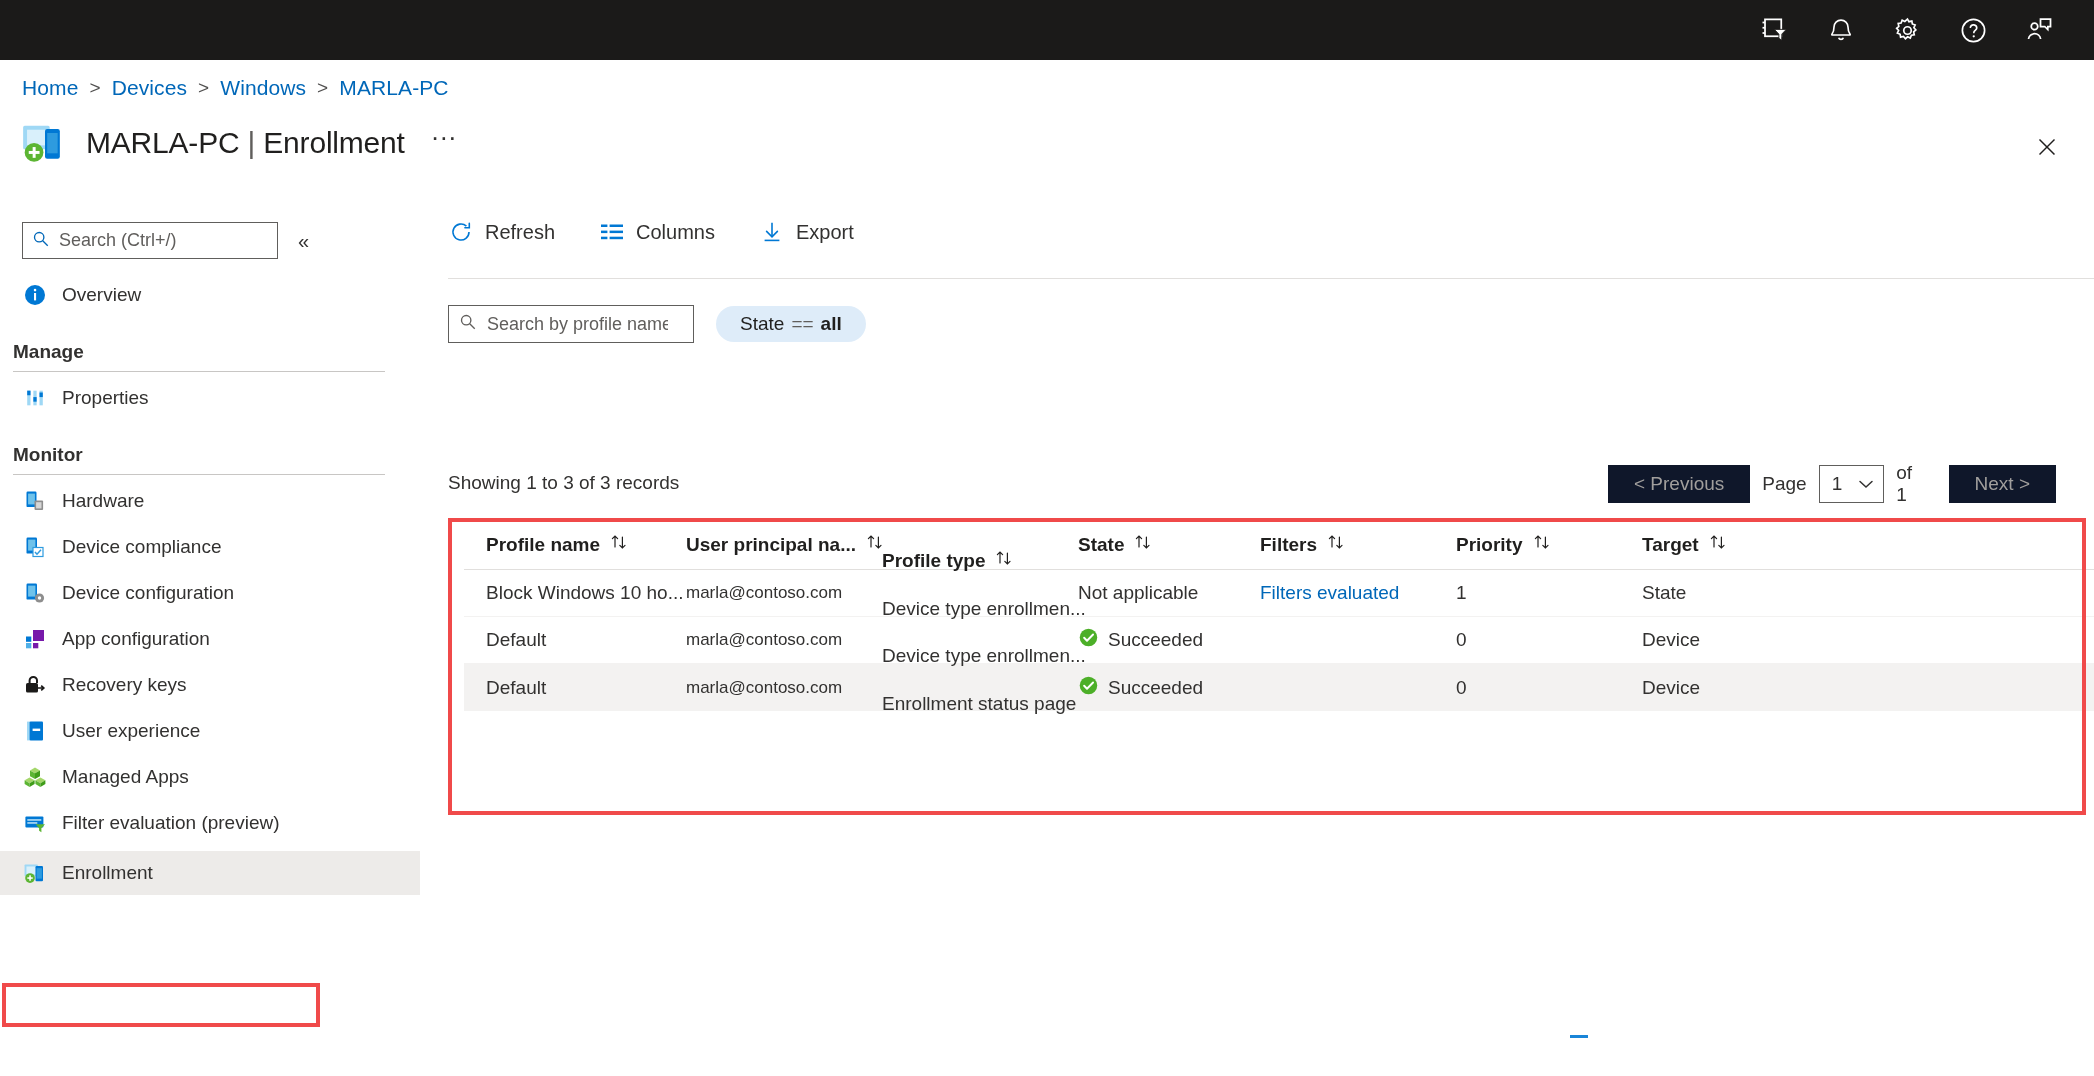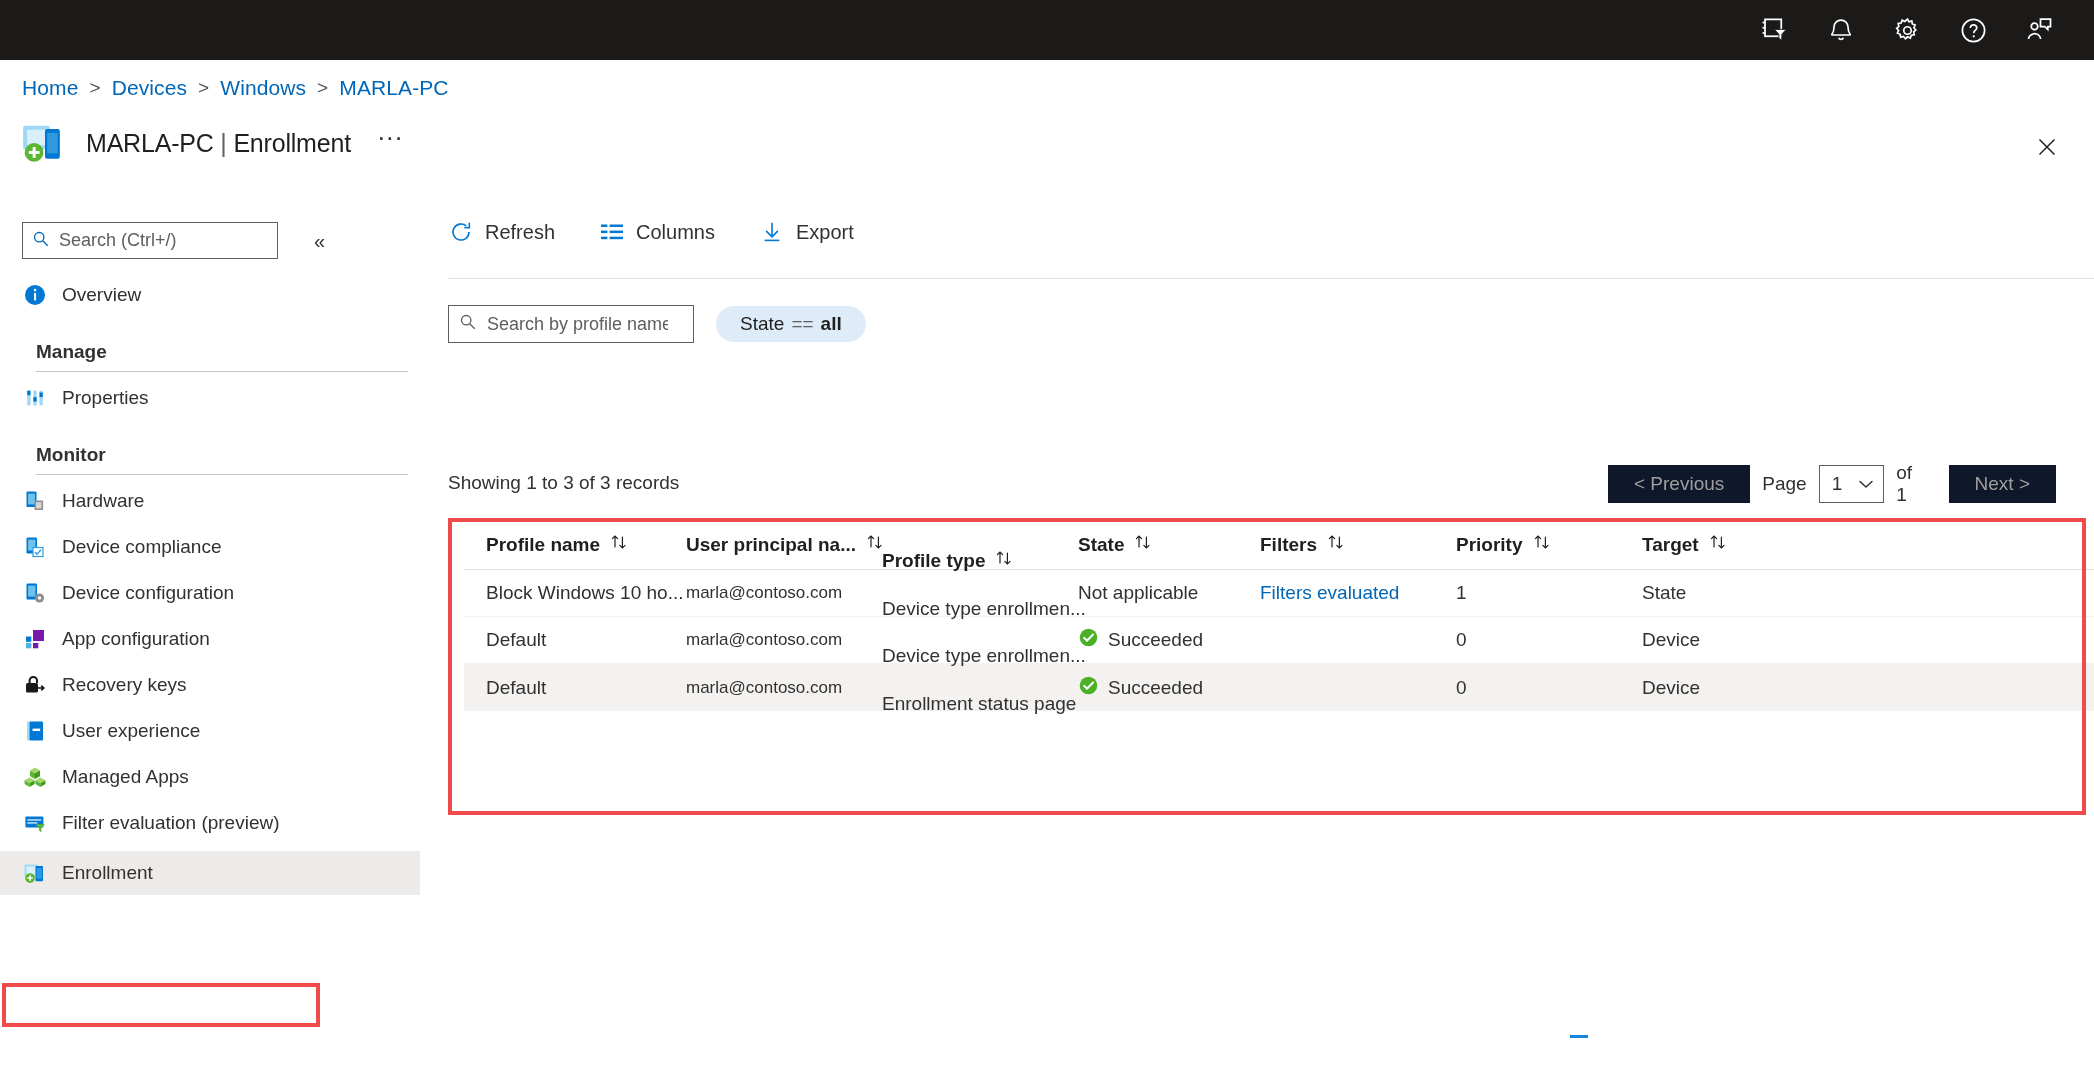--- a/index.html
+++ b/index.html
@@ -39,21 +39,21 @@
     color: #323130; margin: 0 11px; font-size: 19px; opacity: .85;
   }
 
   
   .page-head {
     position: absolute; top: 118px; left: 20px;
     display: flex; align-items: center;
   }
   .page-icon { width: 50px; height: 50px; margin-right: 16px; }
   .page-title {
-    font-size: 25px; color: #201f1e; font-weight: 400;
+    font-size: 30px; color: #201f1e; font-weight: 400;
     letter-spacing: -.2px; white-space: nowrap;
   }
   .page-title .bar { color: #605e5c; font-weight: 300; }
   .ellipsis-btn {
     margin-left: 26px; font-size: 26px; color: #323130;
     cursor: pointer; line-height: 1; padding-bottom: 12px;
   }
   .close-btn {
     position: absolute; top: 130px; right: 30px;
     width: 34px; height: 34px; cursor: pointer;
@@ -62,21 +62,20 @@
 
   
   .sidebar {
     position: absolute; top: 222px; left: 0;
     width: 440px; height: 854px;
     background: #ffffff;
   }
   .sb-search-row {
     display: flex; align-items: center;
     padding: 0 0 0 22px;
-    gap: 16px;
   }
   .sb-search {
     position: relative;
     width: 256px; height: 37px;
     border: 1px solid #605e5c; background: #fff;
     display: flex; align-items: center;
   }
   .sb-search .mag { margin: 0 7px 0 9px; flex: none; }
   .sb-search input {
     border: none; outline: none; background: transparent;
@@ -95,21 +94,21 @@
     cursor: pointer; position: relative;
   }
   .sb-item .ico {
     width: 26px; height: 26px; margin-right: 14px;
     flex: none; display: flex; align-items: center; justify-content: center;
   }
   .sb-item .lbl { font-size: 19px; color: #323130; white-space: nowrap; }
   .sb-item.selected { background: #edebe9; }
 
   .sb-group {
-    padding-left: 36px; margin-top: 26px;
+    padding-left: 13px; margin-top: 26px;
   }
   .sb-group .g-title {
     font-size: 19px; font-weight: bold; color: #323130; margin-bottom: 8px;
   }
   .sb-group .g-rule {
     width: 372px; height: 1px; background: #c8c6c4;
   }
 
   .sb-highlight {
     position: absolute;

